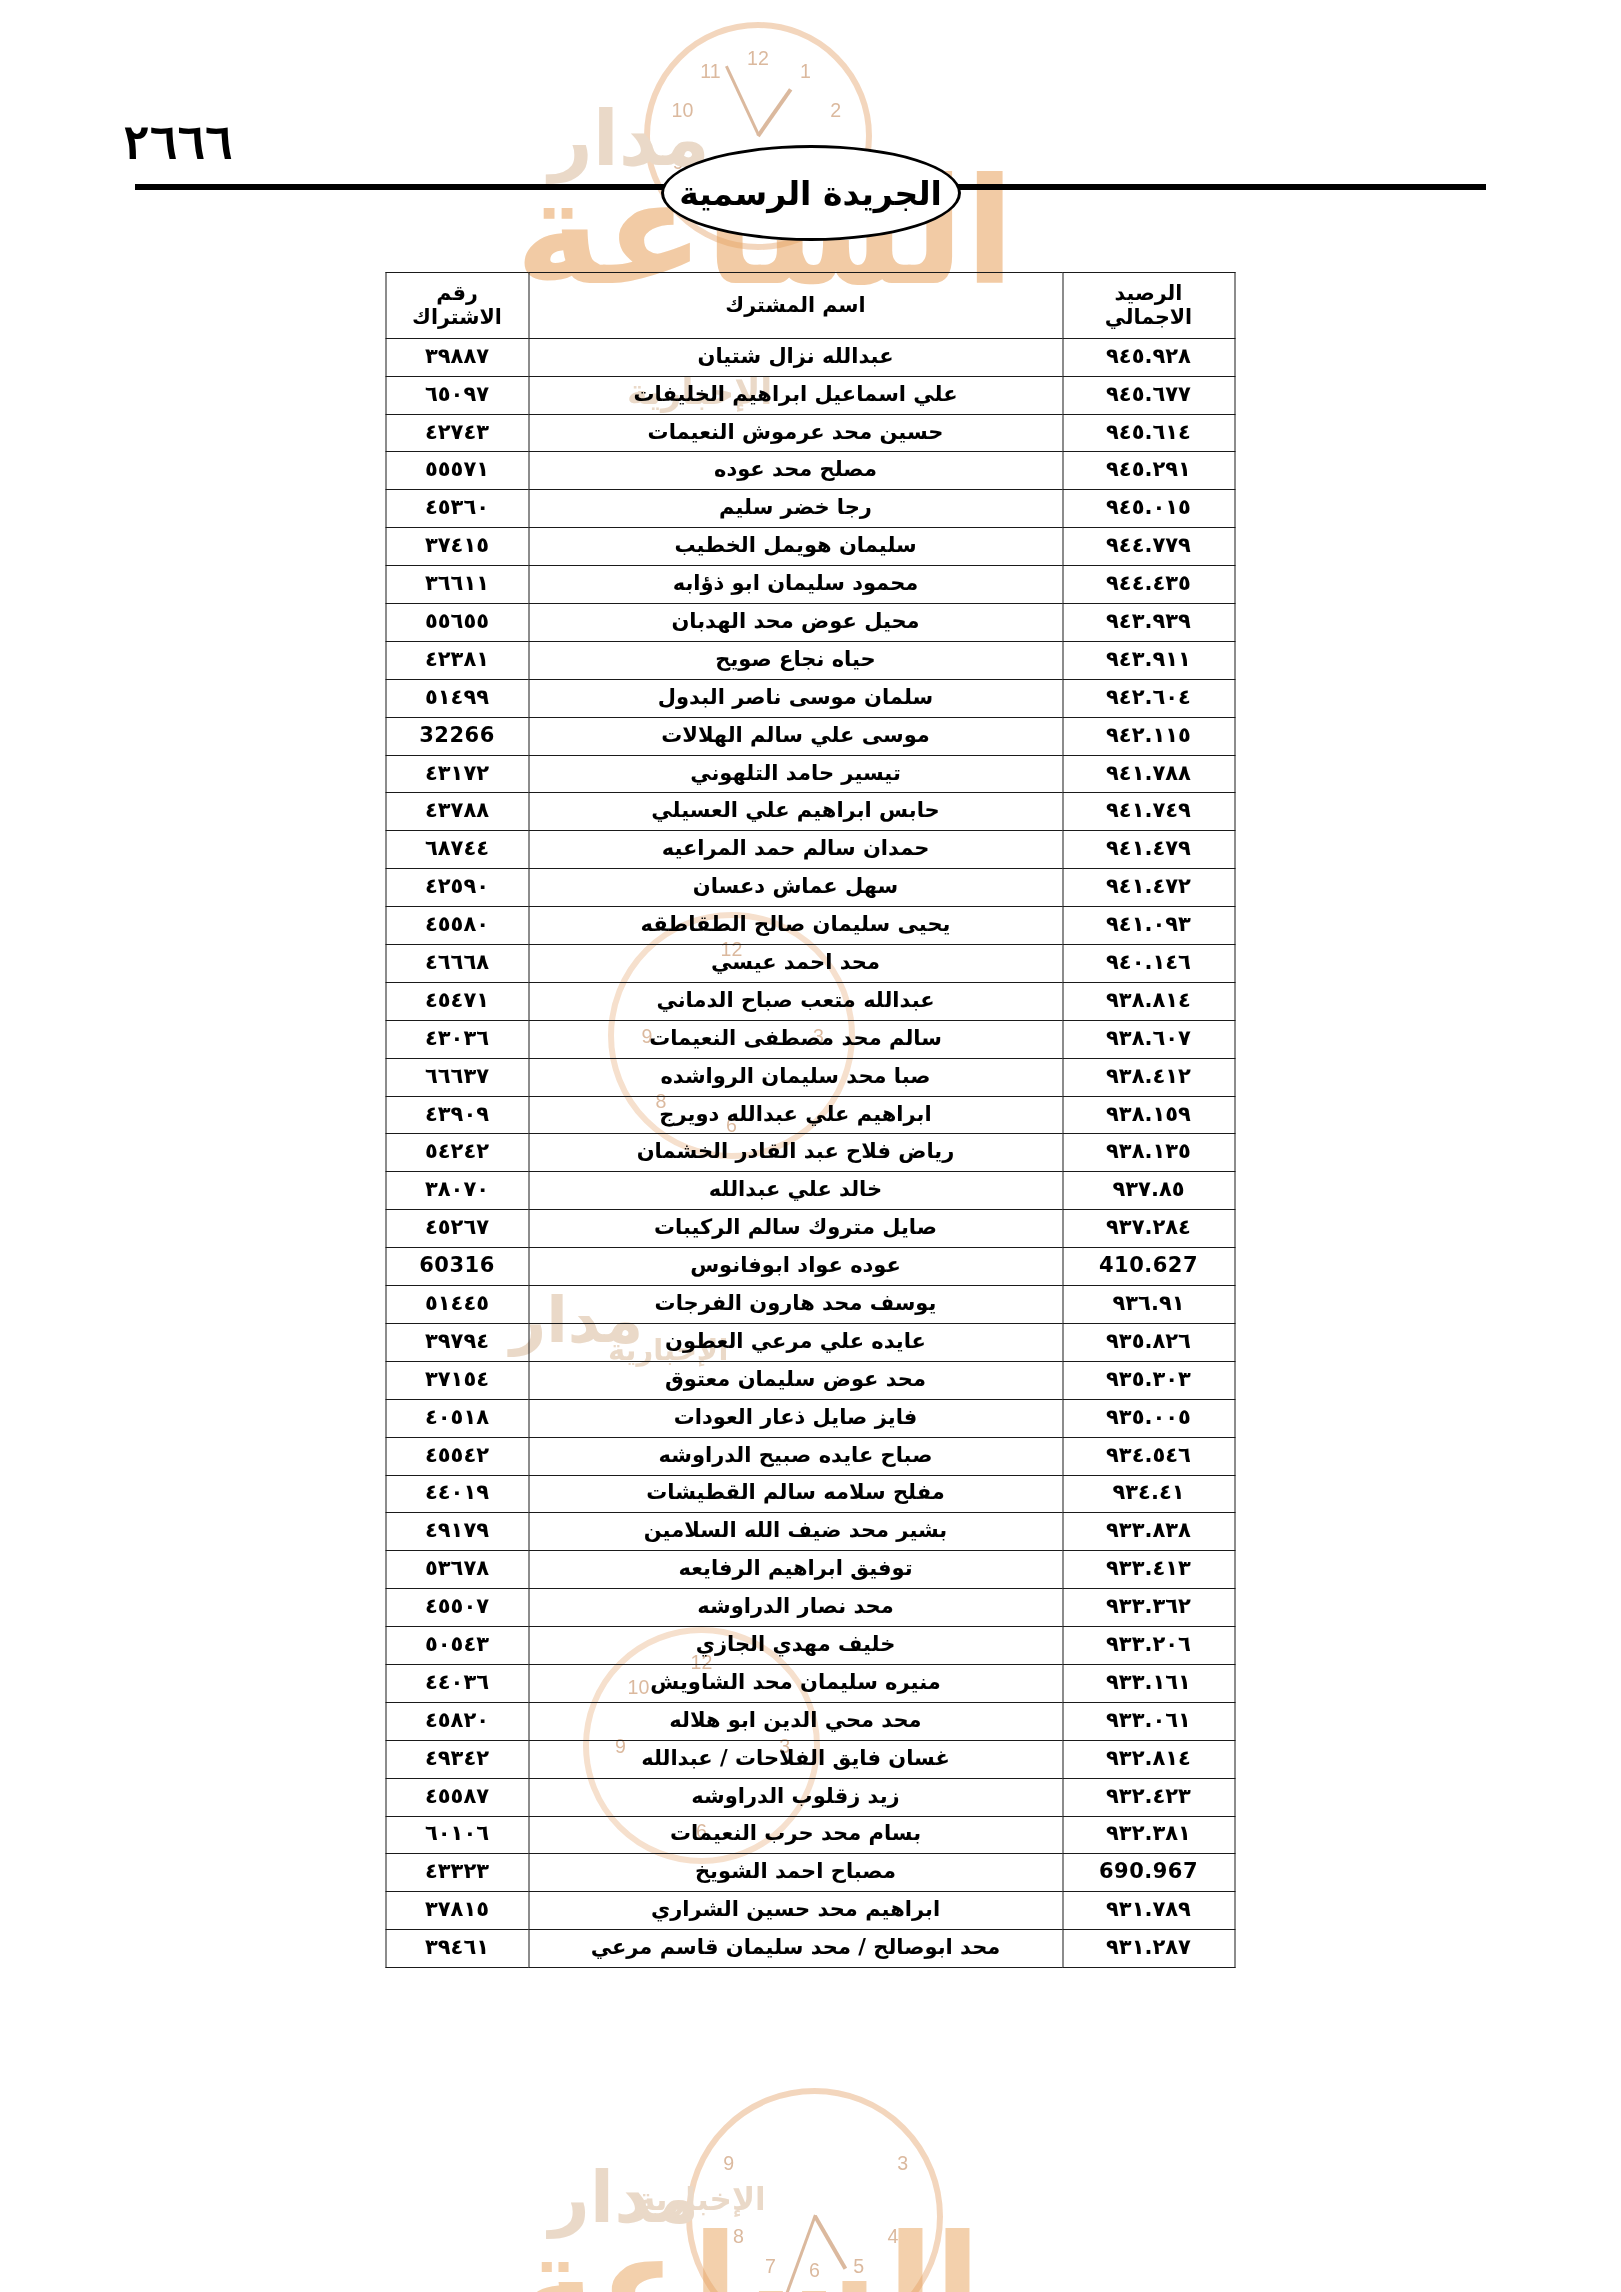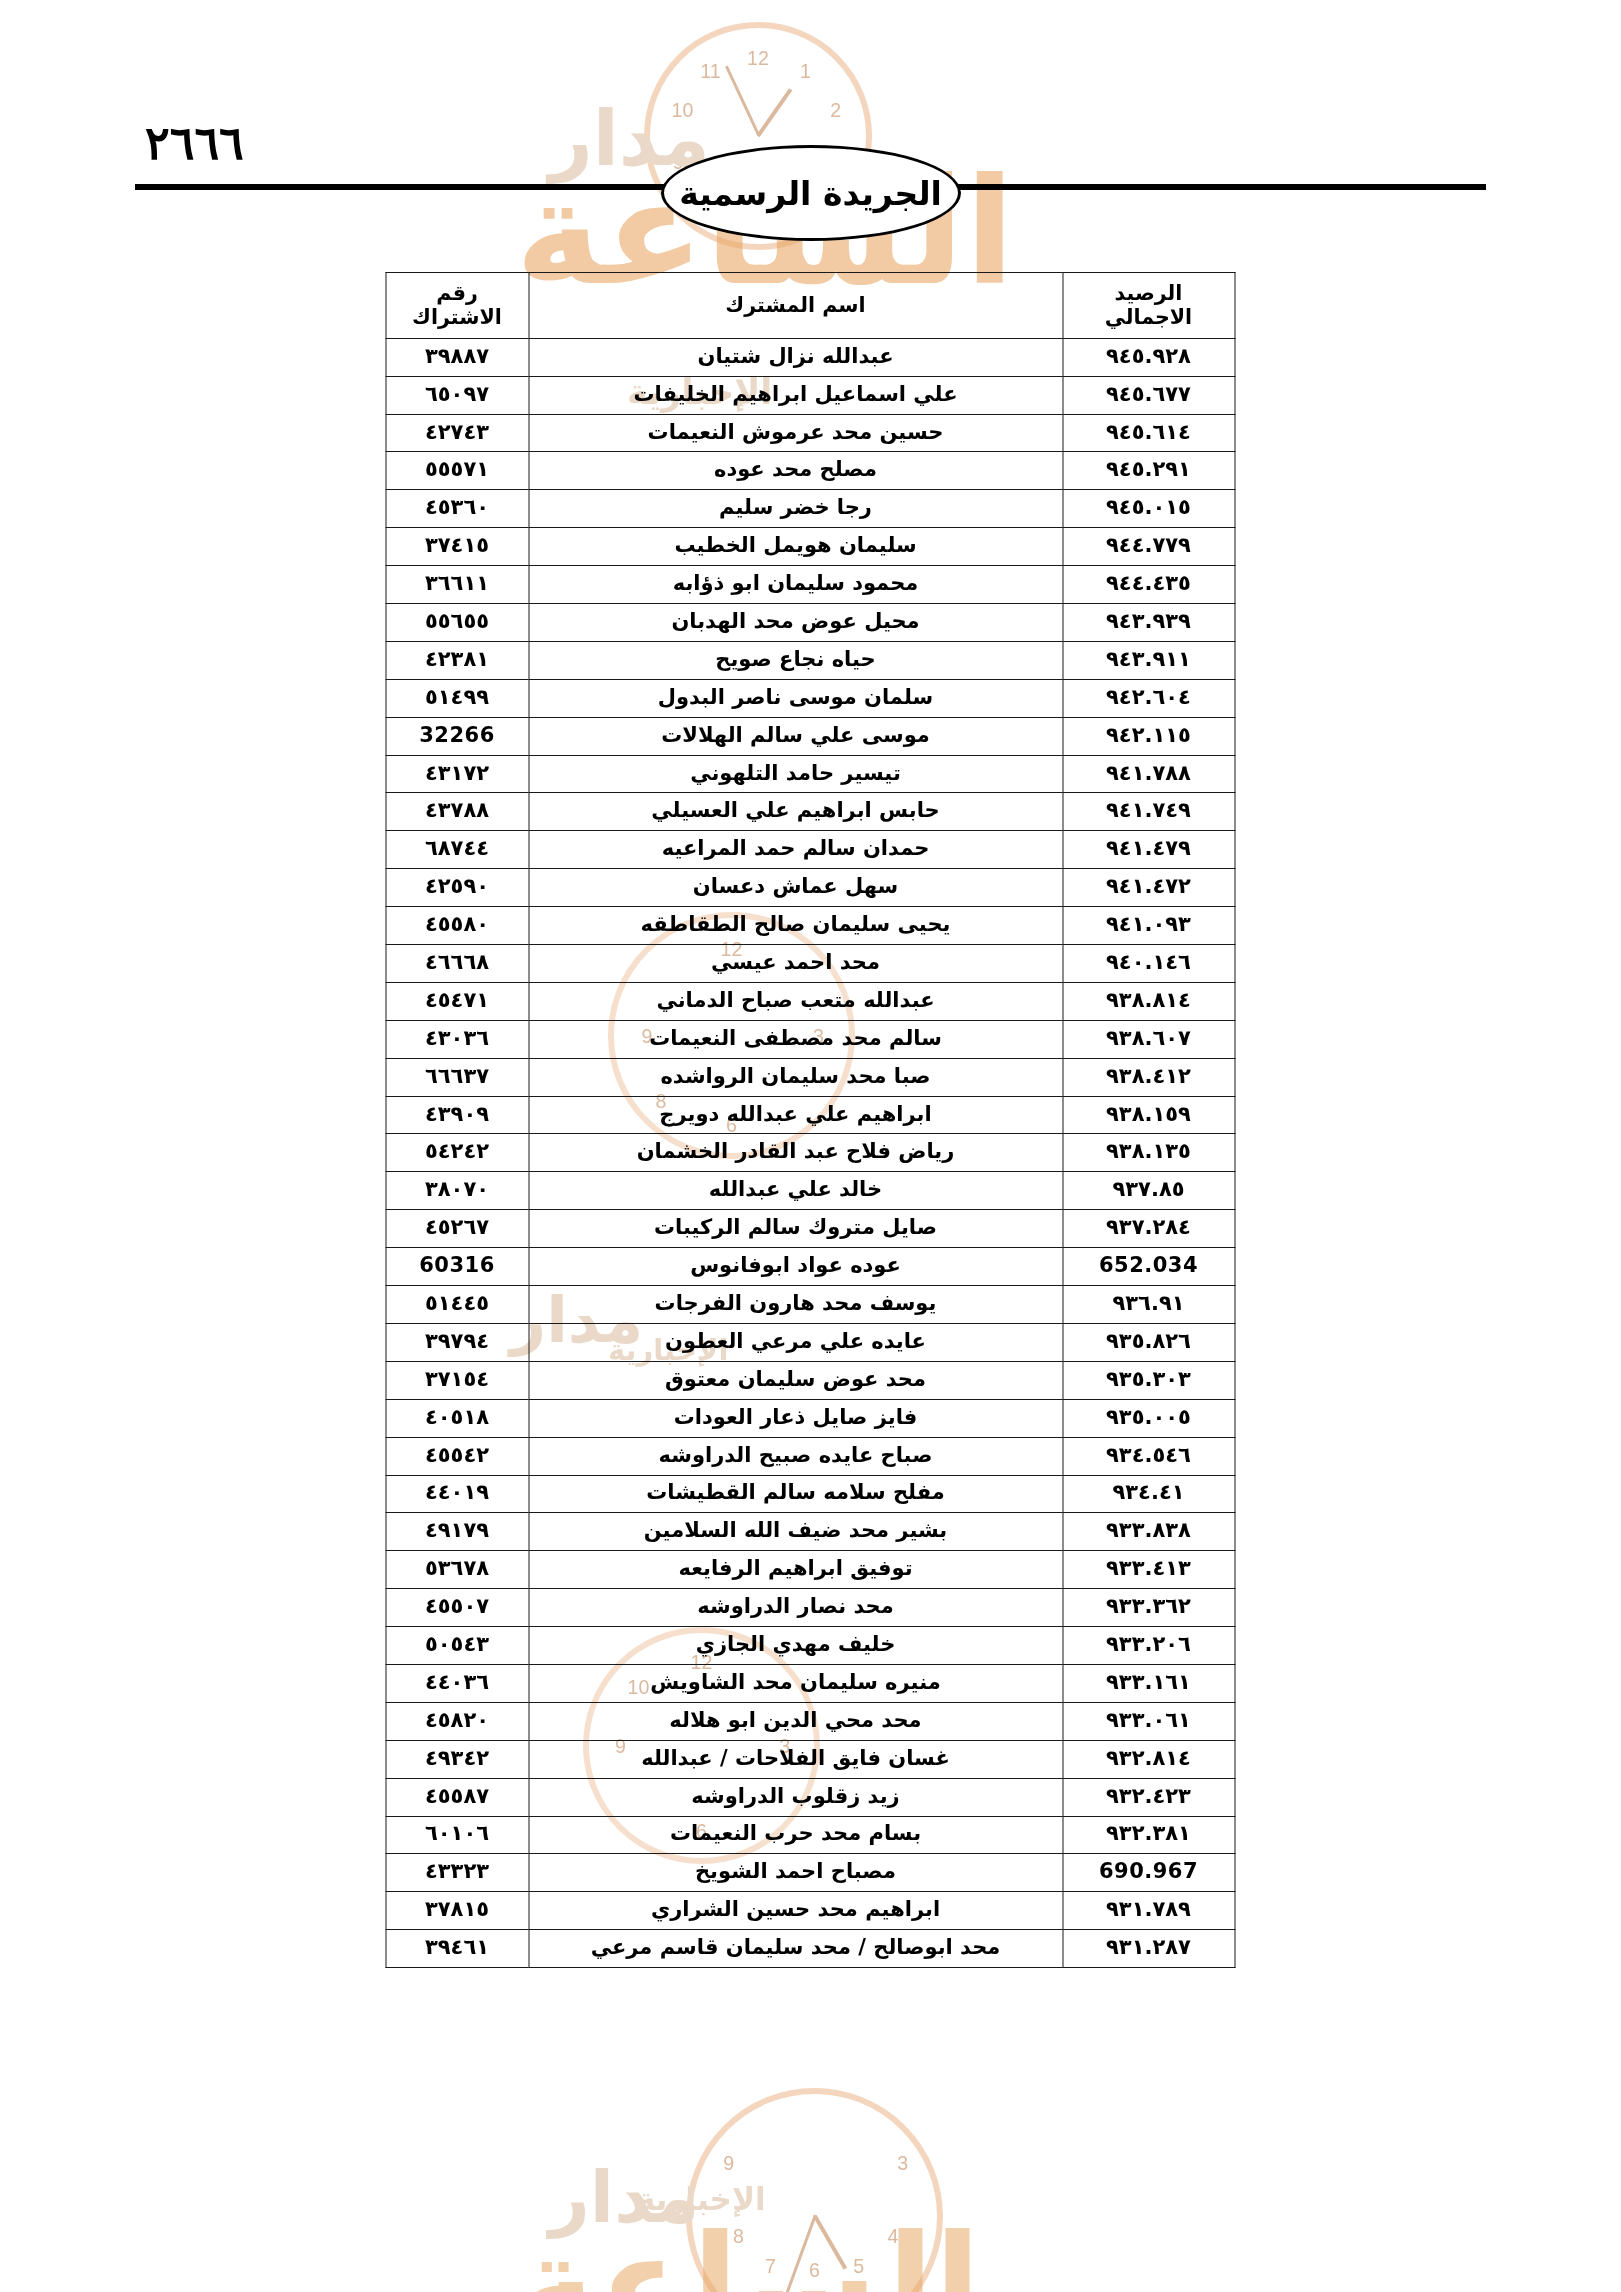--- a/index.html
+++ b/index.html
@@ -49,25 +49,25 @@
     white-space: nowrap;
   }
   .wm-orange {
     color: #e8a25c;
   }
 
   
   .page-number {
     position: absolute;
     top: 116px;
-    left: 145px;
+    left: 122px;
     font-size: 46px;
     font-weight: bold;
     letter-spacing: 2px;
-    font-family: Liberation Serif, serif;
+    font-family: Liberation Mono, monospace;
   }
   .header-rule {
     position: absolute;
     top: 184px;
     left: 135px;
     right: 135px;
     height: 5.9px;
     background: #000;
   }
   .header-oval {
@@ -324,21 +324,21 @@
           <td class="num">٩٣٧.٨٥</td>
           <td>خالد علي عبدالله</td>
           <td class="num">٣٨٠٧٠</td>
         </tr>
         <tr>
           <td class="num">٩٣٧.٢٨٤</td>
           <td>صايل متروك سالم الركيبات</td>
           <td class="num">٤٥٢٦٧</td>
         </tr>
         <tr>
-          <td class="num">652.034</td>
+          <td class="num">410.627</td>
           <td>عوده عواد ابوفانوس</td>
           <td class="num">60316</td>
         </tr>
         <tr>
           <td class="num">٩٣٦.٩١</td>
           <td>يوسف محد هارون الفرجات</td>
           <td class="num">٥١٤٤٥</td>
         </tr>
         <tr>
           <td class="num">٩٣٥.٨٢٦</td>

